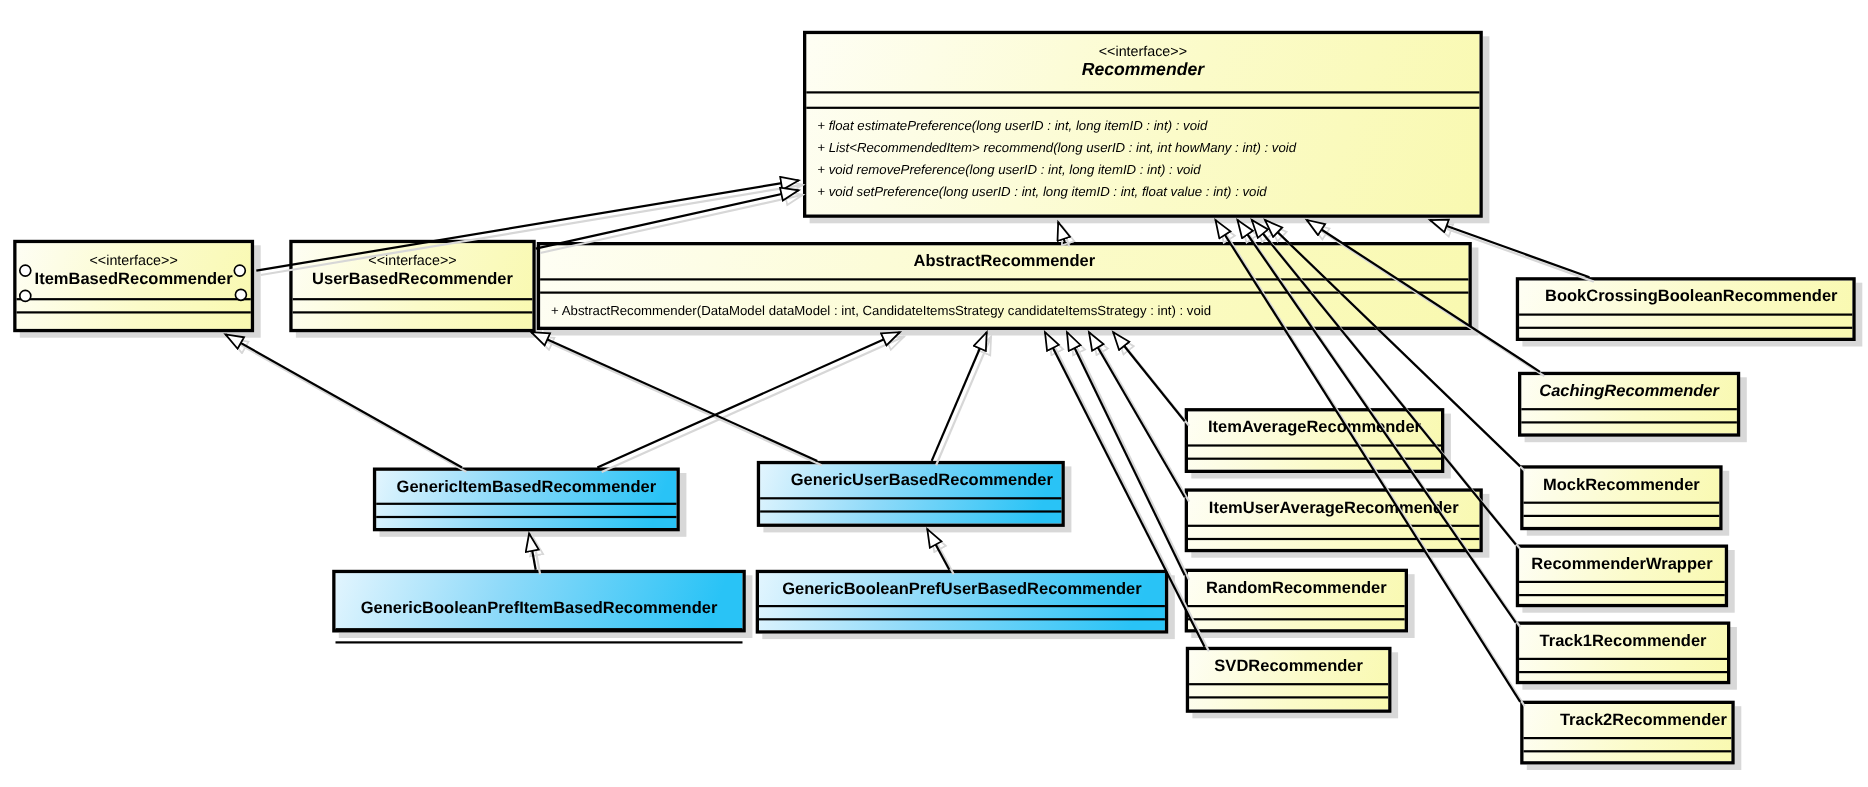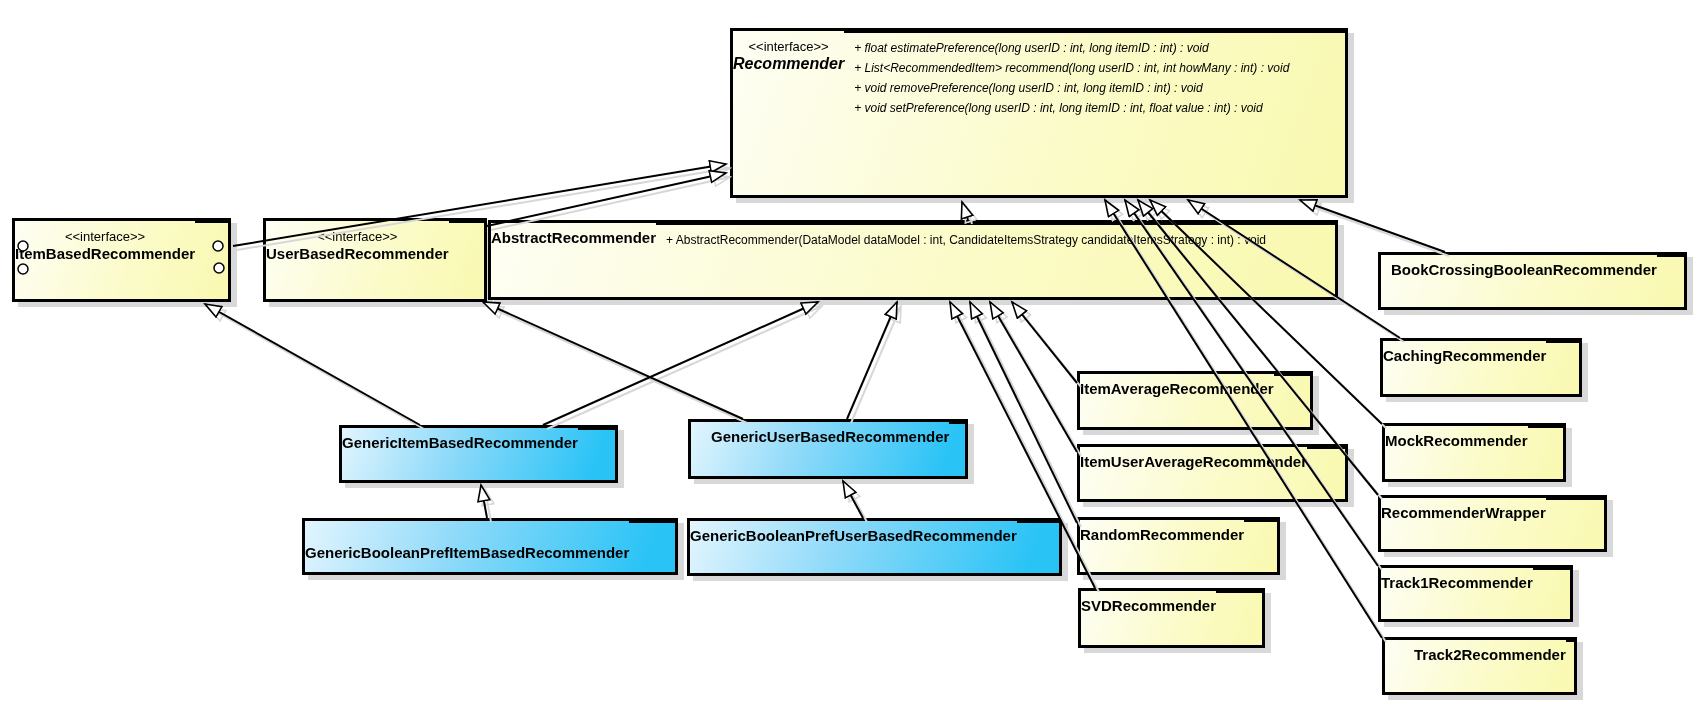--- a/index.html
+++ b/index.html
@@ -3,21 +3,21 @@
 <meta charset="utf-8">
 <style>
   html,body{margin:0;padding:0;background:#ffffff;}
   #canvas{
     position:relative;width:1698px;height:715px;overflow:hidden;background:#ffffff;
     font-family:"Liberation Sans", sans-serif;
   }
   .box{
     position:absolute;box-sizing:border-box;
     border:3px solid #000;
-    display:flex;flex-direction:row;
+    display:flex;flex-direction:column;
     box-shadow:6px 5px 0 #d8d8d8;
     z-index:1;
   }
   .yellow{background:linear-gradient(110deg,#fefef4 0%,#fbfbc9 55%,#f9f9b0 100%);}
   .blue{background:linear-gradient(110deg,#e2f5fe 0%,#8fdaf9 40%,#29c3f6 92%);}
   .title{
     display:flex;flex-direction:column;align-items:center;justify-content:center;
     line-height:1.15;flex:0 0 auto;
   }
   .name{font-weight:bold;font-size:15px;color:#000;white-space:nowrap;}
@@ -143,36 +143,36 @@
 
   <div class="box yellow" style="left:1378px;top:252px;width:309px;height:58px;">
     <div class="title" style="height:30px;margin-left:10px;">
       <span class="name">BookCrossingBooleanRecommender</span>
     </div>
     <div class="comp" style="height:10px;"></div>
     <div class="comp last"></div>
   </div>
 
   <div class="box yellow" style="left:1380px;top:338px;width:202px;height:59px;">
-    <div class="title" style="height:30px;">
+    <div class="title" style="height:30px;font-style:italic;">
       <span class="name">CachingRecommender</span>
     </div>
     <div class="comp" style="height:10px;"></div>
     <div class="comp last"></div>
   </div>
 
   <div class="box yellow" style="left:1382px;top:423px;width:184px;height:59px;">
     <div class="title" style="height:30px;">
       <span class="name">MockRecommender</span>
     </div>
     <div class="comp" style="height:10px;"></div>
     <div class="comp last"></div>
   </div>
 
-  <div class="box yellow" style="left:1378px;top:495px;width:229px;height:57px;">
+  <div class="box yellow" style="left:1378px;top:495px;width:193px;height:57px;">
     <div class="title" style="height:30px;">
       <span class="name">RecommenderWrapper</span>
     </div>
     <div class="comp" style="height:10px;"></div>
     <div class="comp last"></div>
   </div>
 
   <div class="box yellow" style="left:1378px;top:565px;width:195px;height:57px;">
     <div class="title" style="height:30px;">
       <span class="name">Track1Recommender</span>

